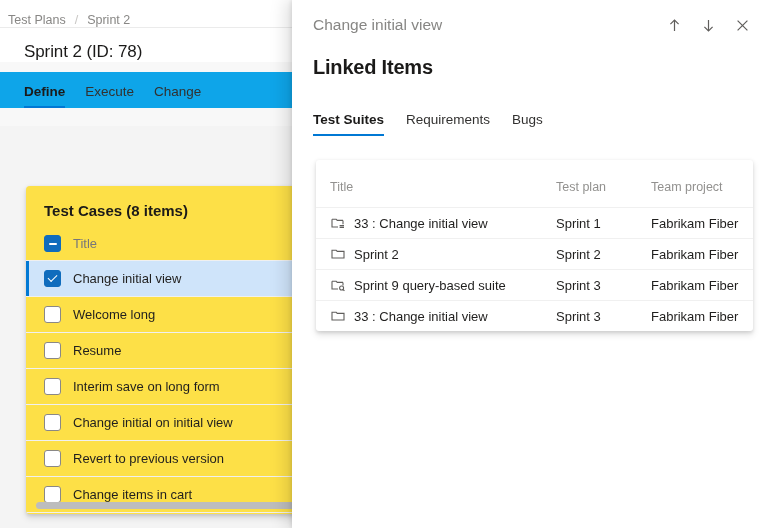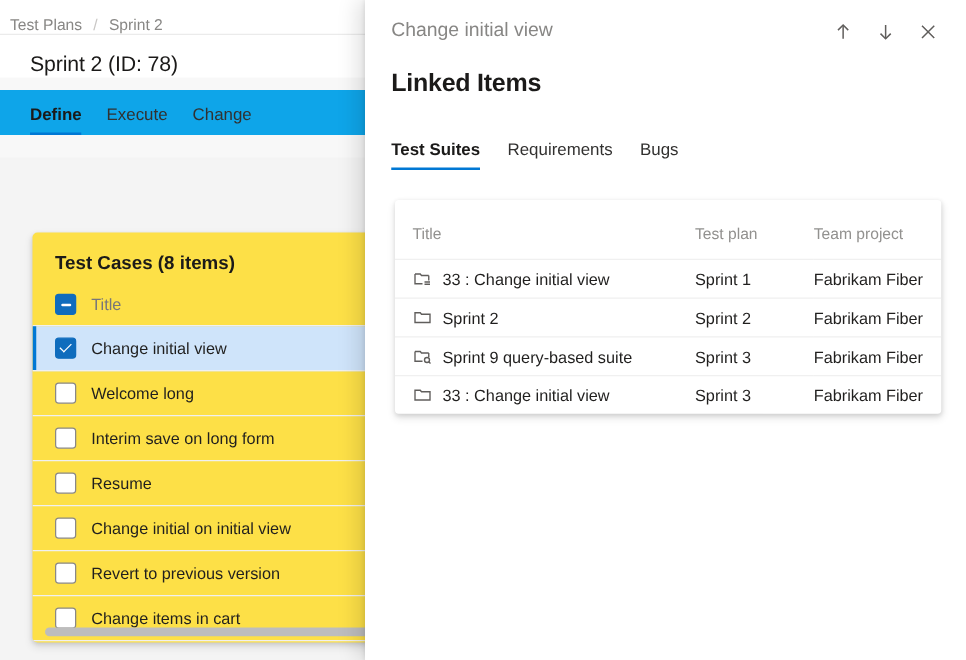--- a/index.html
+++ b/index.html
@@ -340,29 +340,29 @@
             
           </div>
           <div class="row-label">Welcome long</div>
         </div>
 
         <div class="grid-row">
           <div class="cb">
             
             
           </div>
-          <div class="row-label">Interim save on long form</div>
+          <div class="row-label">Resume</div>
         </div>
 
         <div class="grid-row">
           <div class="cb">
             
             
           </div>
-          <div class="row-label">Resume</div>
+          <div class="row-label">Interim save on long form</div>
         </div>
 
         <div class="grid-row">
           <div class="cb">
             
             
           </div>
           <div class="row-label">Change initial on initial view</div>
         </div>
 

